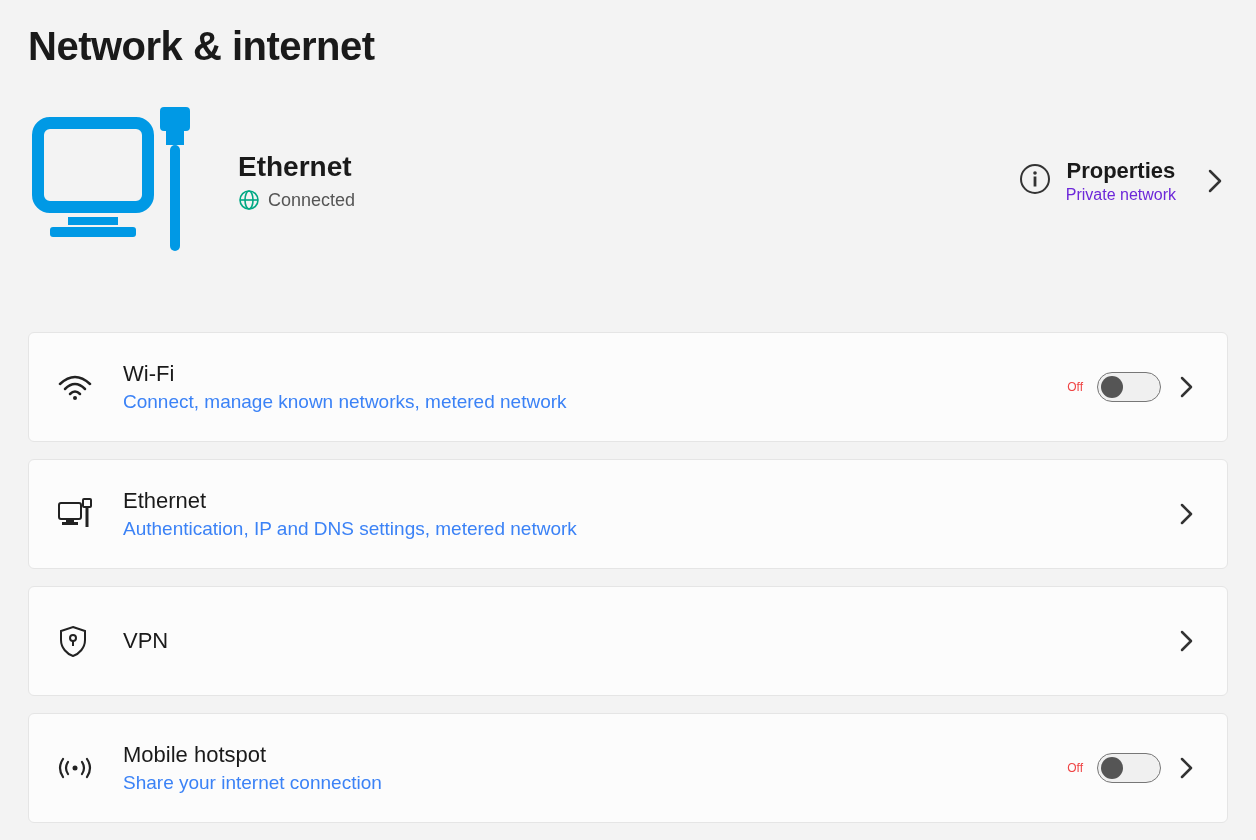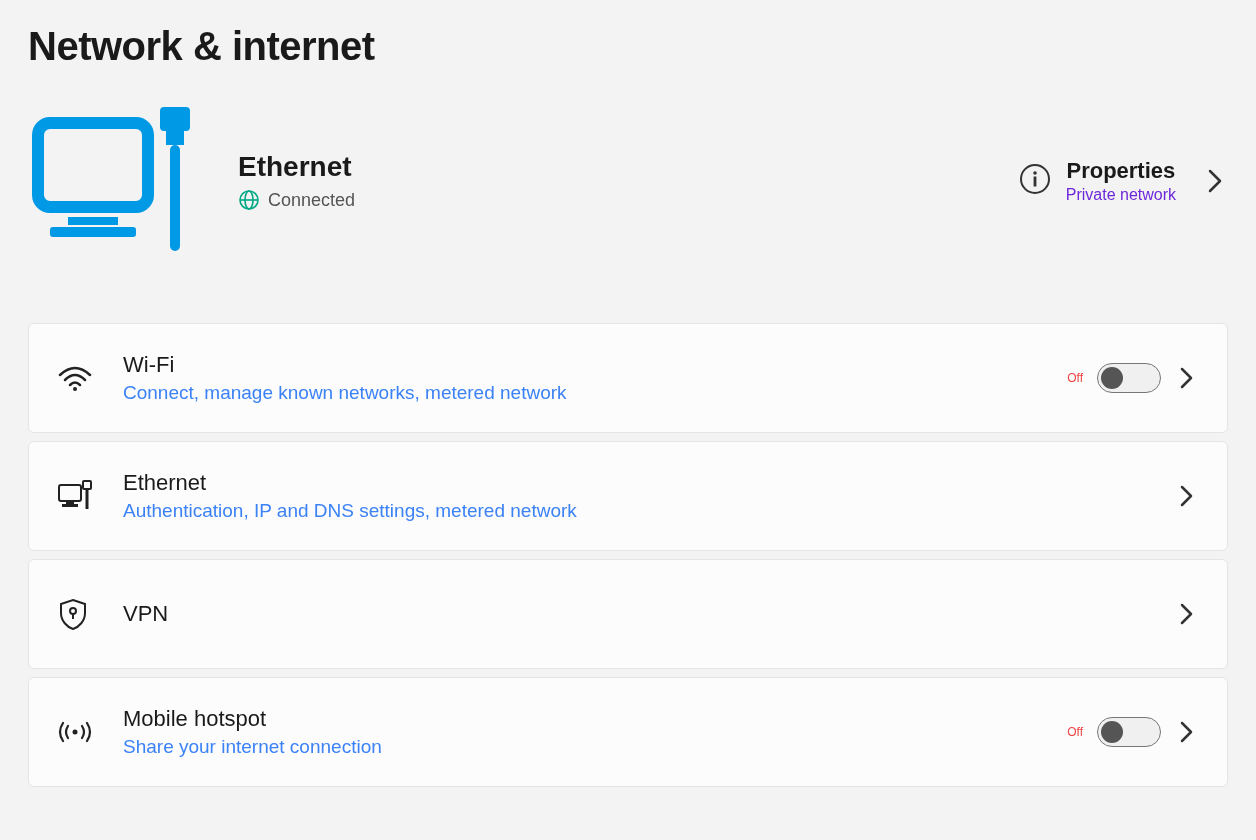--- a/index.html
+++ b/index.html
@@ -57,20 +57,21 @@
     .list { display: flex; flex-direction: column; gap: 8px; }
     .list-item {
       background: #fcfcfc;
       border: 1px solid #e5e5e5;
       border-radius: 6px;
       display: flex;
       align-items: center;
       padding: 22px 28px;
       min-height: 110px;
       cursor: pointer;
+      margin-top: 9px;
     }
     .li-icon {
       width: 52px;
       display: flex;
       align-items: center;
       justify-content: flex-start;
       margin-right: 14px;
     }
     .li-text { display: flex; flex-direction: column; gap: 4px; flex: 1; }
     .li-title { font-size: 22px; color: #1a1a1a; }

